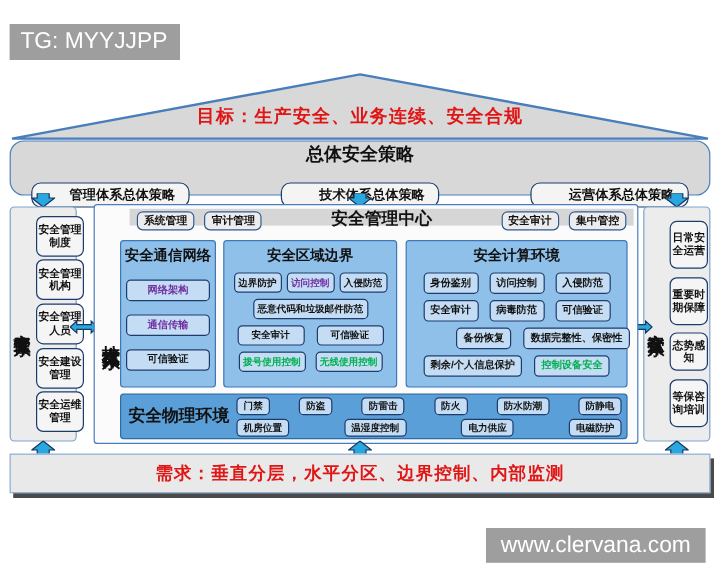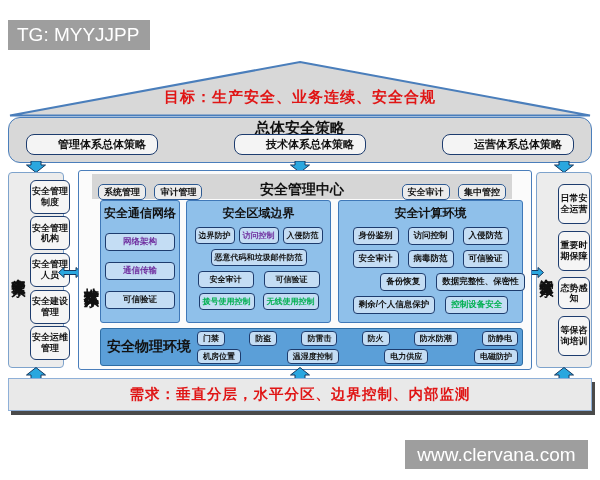--- a/index.html
+++ b/index.html
@@ -12,43 +12,43 @@
   .site{left:405px;top:440px;width:183px;height:29px;font-size:19px;justify-content:center;}
   
   .roof{left:8px;top:60px;width:584px;height:57px;}
   .roof path{fill:#d8d8d8;stroke:var(--border-blue,#4a7ebb);stroke-width:2;}
   .goal{left:0;top:88px;width:600px;text-align:center;font-size:15px;font-weight:bold;
         color:var(--accent-red,#e01515);letter-spacing:1px;}
   
   .strat{left:8px;top:117px;width:584px;height:46px;background:#d8d8d8;
          border:1.5px solid var(--border-blue,#4a7ebb);border-radius:12px;}
   .strat-title{left:0;top:119px;width:600px;text-align:center;font-size:15px;font-weight:bold;}
-  .sbox{top:134px;height:21px;width:132px;background:#f4f4f4;border:1.5px solid #1d3c6e;
+  .sbox{top:152px;height:21px;width:132px;background:#f4f4f4;border:1.5px solid #1d3c6e;
         border-radius:8px;display:flex;align-items:center;justify-content:center;
         font-size:11px;font-weight:bold;padding-left:20px;}
   
   .pillar{top:172px;width:56px;height:196px;background:#ececec;border:1.5px solid #7ea3cc;
           border-radius:4px;display:flex;}
   .pillar.left{left:8px;}
   .pillar.right{left:536px;}
   .vtitle{writing-mode:vertical-rl;text-orientation:upright;font-weight:bold;
           display:flex;align-items:center;justify-content:center;letter-spacing:1px;}
   .pillar .vtitle{font-size:14px;width:20px;height:100%;}
   .pill-col{flex:1;display:flex;flex-direction:column;justify-content:space-evenly;
             align-items:center;padding:4px 1px;}
   .pill-item{background:#f5f5f5;border:1px solid #1d3c6e;border-radius:6px;font-size:9px;
              font-weight:bold;line-height:1.2;text-align:center;word-break:break-all;
              display:flex;align-items:center;justify-content:center;padding:2px 1px;}
   .pillar.left .pill-item{width:36px;min-height:28px;}
   .pillar.right .pill-item{width:28px;min-height:34px;}
   
   .center-box{left:78px;top:170px;width:454px;height:200px;background:#fbfbfb;
               border:1.5px solid var(--border-blue,#4a7ebb);border-radius:3px;}
-  .smc-header{left:92px;top:174px;width:420px;height:25px;background:#d6d6d6;
-              display:flex;align-items:flex-end;justify-content:space-between;padding:0 4px;}
+  .smc-header{left:108px;top:174px;width:420px;height:14px;background:#d6d6d6;
+              display:flex;align-items:flex-start;justify-content:space-between;padding:0 4px;}
   .smc-title{font-size:14px;font-weight:bold;}
   .gbox{background:#ececec;border:1px solid #2e5a92;border-radius:5px;font-size:9px;
         font-weight:bold;padding:2px 5px;white-space:nowrap;margin:0 2px;}
   .tech-title{left:82px;top:204px;width:18px;height:150px;font-size:15px;}
   .panel{background:var(--panel-blue,#8fc0ea);border:1px solid #3f78b8;border-radius:3px;top:200px;height:123px;}
   .panel .ptitle{text-align:center;font-size:12px;font-weight:bold;margin-top:4px;}
   .p1{left:100px;width:80px;}
   .p2{left:186px;width:145px;}
   .p3{left:338px;width:185px;}
   .row{display:flex;justify-content:center;align-items:center;gap:4px;margin-top:5px;}

